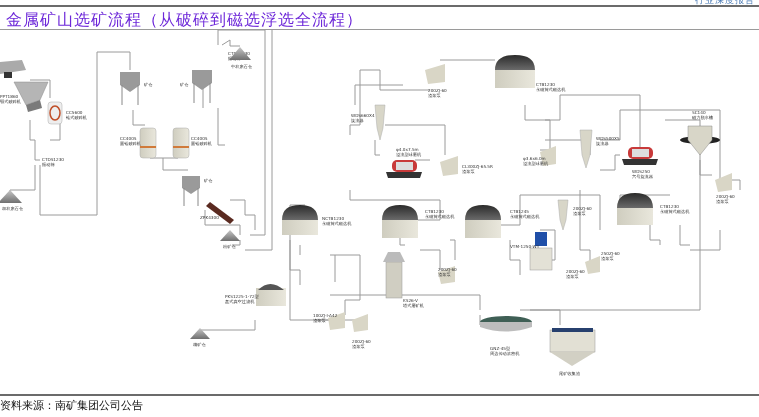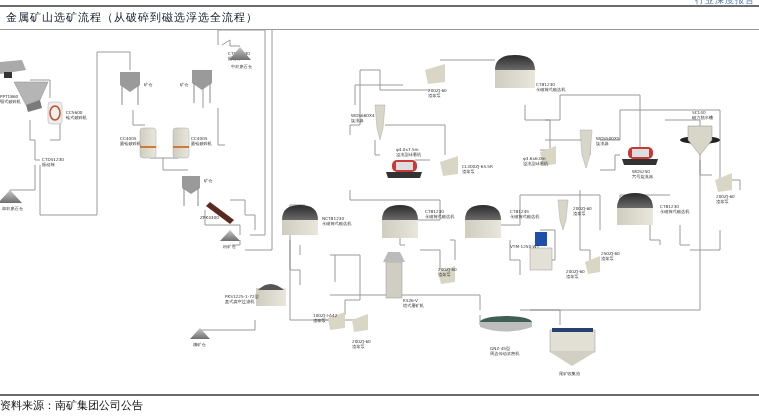--- a/index.html
+++ b/index.html
@@ -1,19 +1,19 @@
 <!DOCTYPE html>
 <html><head>
 <meta charset="utf-8">
 <style>
   html,body{margin:0;padding:0;background:#fff;}
   body{width:759px;height:417px;position:relative;overflow:hidden;font-family:"DejaVu Sans",sans-serif;}
   .topbar{position:absolute;left:0;top:5px;width:759px;height:2px;background:#6b6b6b;}
   .topright{position:absolute;right:4px;top:-6px;font-size:9px;color:#4a7ab5;letter-spacing:1px;}
-  .title{position:absolute;left:6px;top:10px;font-family:"DejaVu Serif",serif;font-size:11px;color:#0f172a;letter-spacing:1px;}
+  .title{position:absolute;left:6px;top:10px;font-family:"DejaVu Serif",serif;font-size:16px;color:#6d28d9;letter-spacing:1px;}
   .titlerule{position:absolute;left:0;top:29px;width:759px;height:1px;background:#9a9a9a;}
   .bottomrule{position:absolute;left:0;top:394px;width:759px;height:2px;background:#6b6b6b;}
   .source{position:absolute;left:0;top:398px;font-family:"DejaVu Serif",serif;font-size:11px;color:#111;}
   svg{position:absolute;left:0;top:30px;}
   .lbl{font-size:4.2px;fill:#333;font-family:"DejaVu Sans",sans-serif;}
   .pipe{fill:none;stroke:#9a9a9a;stroke-width:1;}
 </style>
 </head>
 <body>
 

